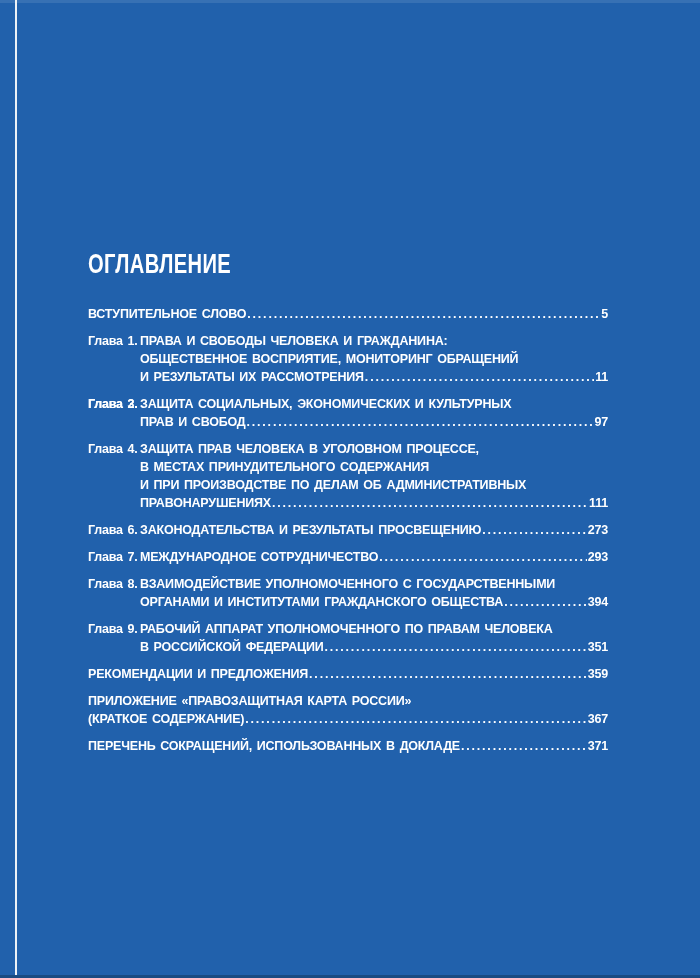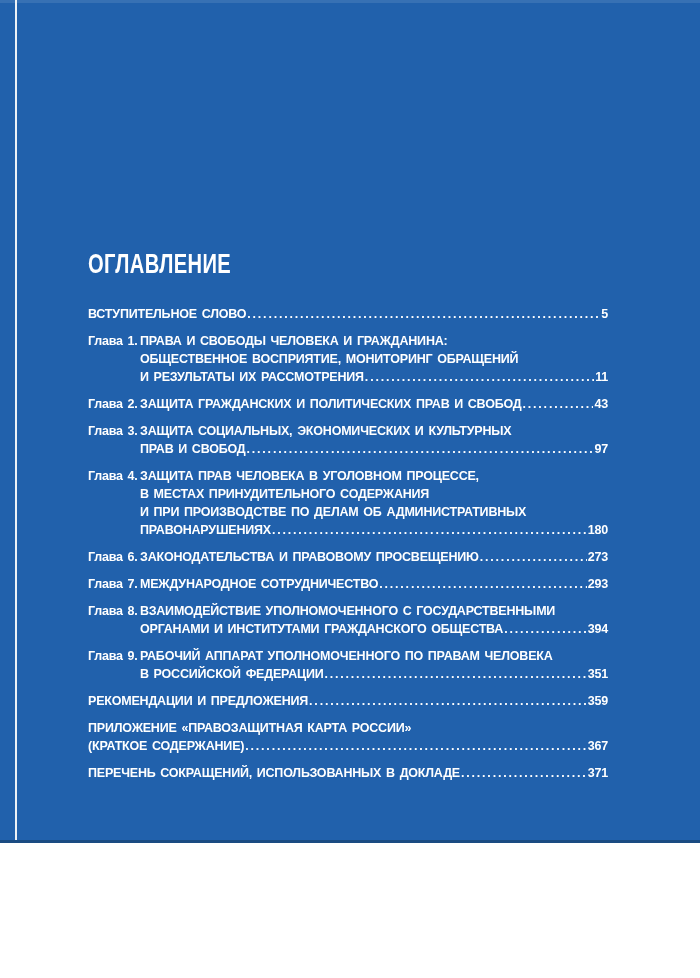--- a/index.html
+++ b/index.html
@@ -2,21 +2,21 @@
 <html><head>
 <meta charset="utf-8">
 <style>
   * { margin: 0; padding: 0; box-sizing: border-box; }
   html, body { width: 700px; height: 978px; }
   body { font-family: "Liberation Sans", sans-serif; overflow: hidden; }
 
   .page {
     position: absolute;
     left: 0; top: 0;
-    width: 700px; height: 843px;
+    width: 700px; height: 978px;
     background: #2161ac;
     overflow: hidden;
   }
   .edge-top {
     position: absolute; left: 0; top: 0; right: 0;
     height: 3px;
     background: rgba(255,255,255,0.10);
   }
   .edge-bottom {
     position: absolute; left: 0; bottom: 0; right: 0;
@@ -107,25 +107,20 @@
       </div>
       <div class="line">
         <span class="txt">И РЕЗУЛЬТАТЫ ИХ РАССМОТРЕНИЯ</span>
         <span class="dots"></span>
         <span class="pg">11</span>
       </div>
     </div>
 
     <div class="entry chapter">
       <span class="chapter-label">Глава 2.</span>
-      <div class="line">
-        <span class="txt">ЗАЩИТА ГРАЖДАНСКИХ И ПОЛИТИЧЕСКИХ ПРАВ И СВОБОД</span>
-        <span class="dots"></span>
-        <span class="pg">43</span>
-      </div>
     </div>
 
     <div class="entry chapter">
       <span class="chapter-label">Глава 3.</span>
       <div class="line">
         <span class="txt">ЗАЩИТА СОЦИАЛЬНЫХ, ЭКОНОМИЧЕСКИХ И КУЛЬТУРНЫХ</span>
       </div>
       <div class="line">
         <span class="txt">ПРАВ И СВОБОД</span>
         <span class="dots"></span>
@@ -140,29 +135,29 @@
       </div>
       <div class="line">
         <span class="txt">В МЕСТАХ ПРИНУДИТЕЛЬНОГО СОДЕРЖАНИЯ</span>
       </div>
       <div class="line">
         <span class="txt">И ПРИ ПРОИЗВОДСТВЕ ПО ДЕЛАМ ОБ АДМИНИСТРАТИВНЫХ</span>
       </div>
       <div class="line">
         <span class="txt">ПРАВОНАРУШЕНИЯХ</span>
         <span class="dots"></span>
-        <span class="pg">180</span>
+        <span class="pg">111</span>
       </div>
     </div>
 
 
     <div class="entry chapter">
       <span class="chapter-label">Глава 6.</span>
       <div class="line">
-        <span class="txt">ЗАКОНОДАТЕЛЬСТВА И ПРАВОВОМУ ПРОСВЕЩЕНИЮ</span>
+        <span class="txt">ЗАКОНОДАТЕЛЬСТВА И РЕЗУЛЬТАТЫ ПРОСВЕЩЕНИЮ</span>
         <span class="dots"></span>
         <span class="pg">273</span>
       </div>
     </div>
 
     <div class="entry chapter">
       <span class="chapter-label">Глава 7.</span>
       <div class="line">
         <span class="txt">МЕЖДУНАРОДНОЕ СОТРУДНИЧЕСТВО</span>
         <span class="dots"></span>

